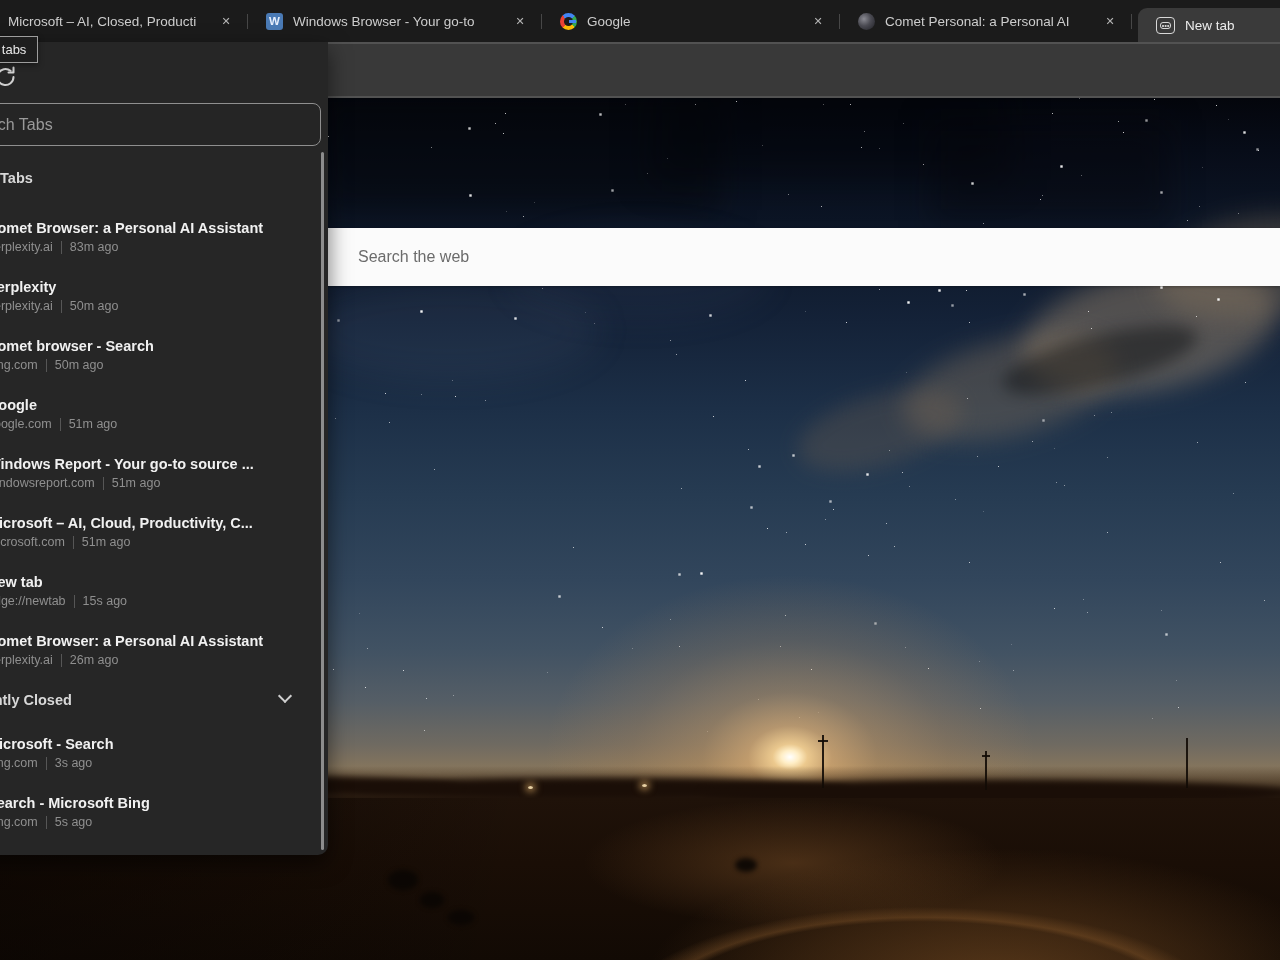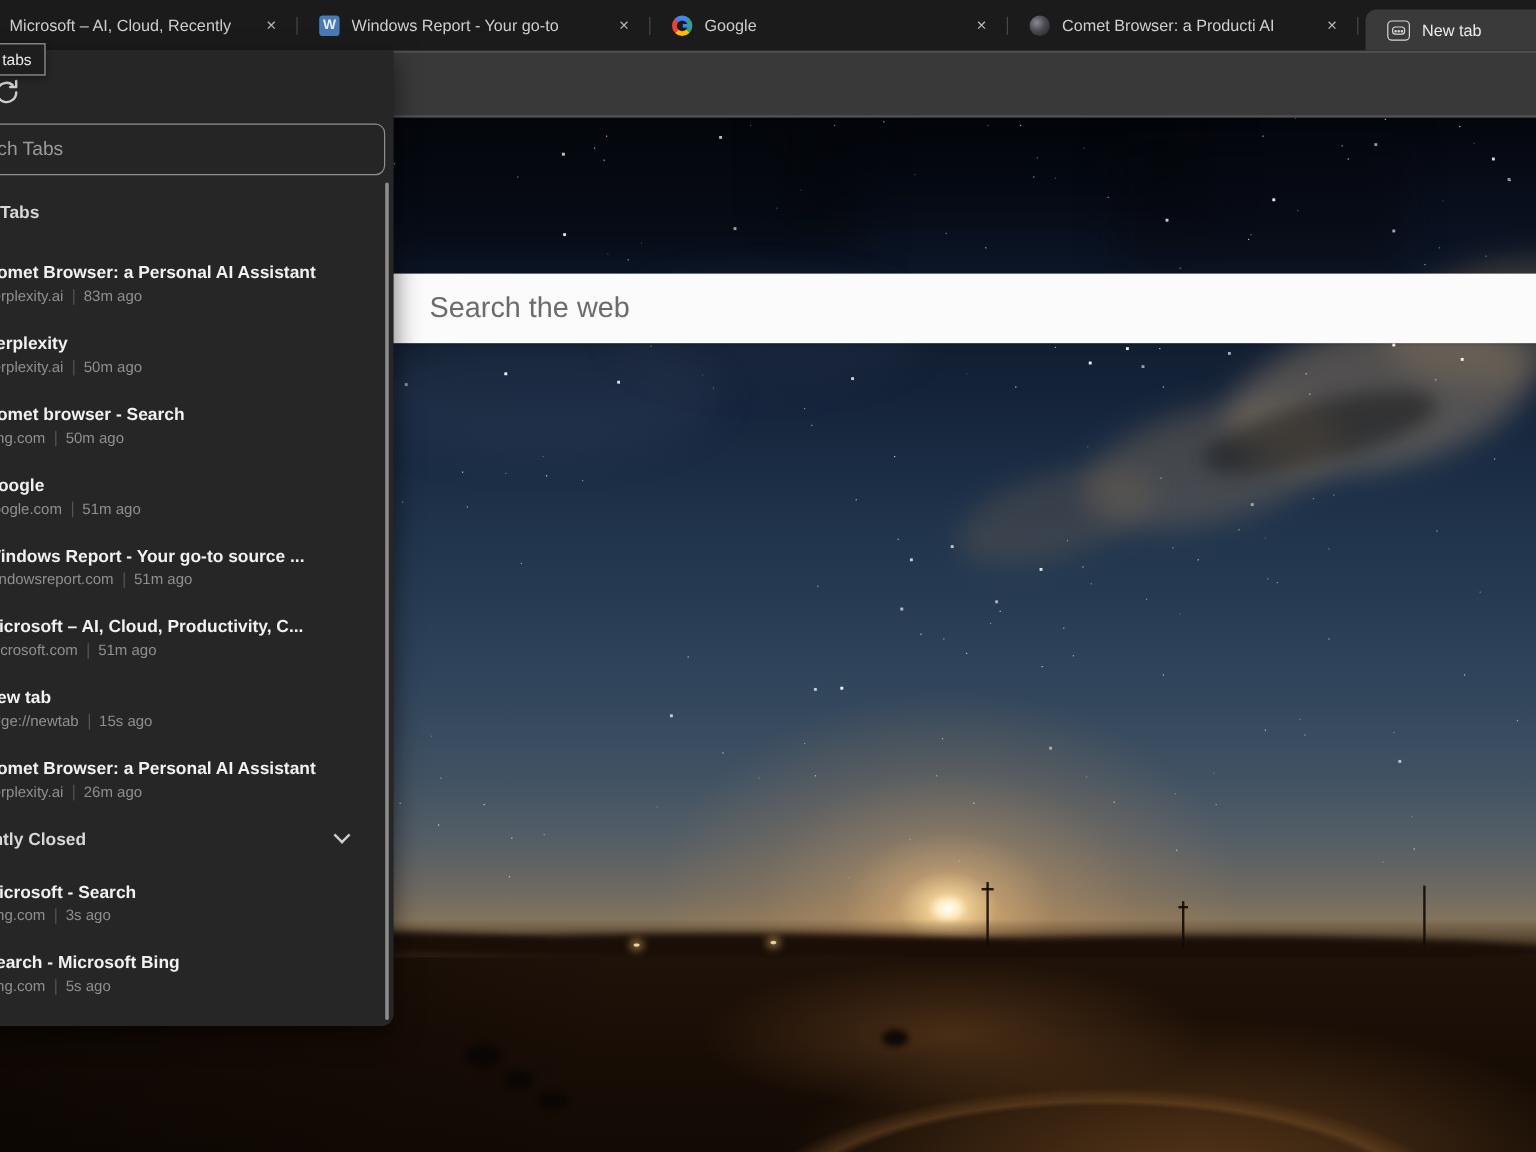--- a/index.html
+++ b/index.html
@@ -69,21 +69,21 @@
   .p1::after{content:"";position:absolute;left:-4px;top:5px;width:10px;height:1.5px;background:rgba(18,11,6,.9);}
   .p2{left:985px;top:653px;width:2px;height:39px;}
   .p2::after{content:"";position:absolute;left:-3px;top:4px;width:8px;height:1.5px;background:rgba(18,11,6,.9);}
   .p3{left:1186px;top:640px;width:2px;height:50px;}
   .light{position:absolute;width:5px;height:3px;border-radius:50%;background:rgba(255,230,180,.9);box-shadow:0 0 7px 3px rgba(255,200,120,.55);z-index:3;}
   .l1{left:528px;top:688px;}
   .l2{left:642px;top:686px;}
 
   
   .websearch{position:absolute;left:0;top:130px;width:1280px;height:58px;background:#fbfbfb;z-index:6;box-shadow:0 1px 3px rgba(0,0,0,.3);display:flex;align-items:center;cursor:text;}
-  .websearch .ph{position:absolute;left:358px;font-size:24px;color:#6b6b6b;}
+  .websearch .ph{position:absolute;left:358px;font-size:16px;color:#6b6b6b;}
 
   
   .panel{position:absolute;left:-57px;top:42px;width:385px;height:813px;background:#262626;border-radius:0 0 10px 10px;box-shadow:0 8px 22px rgba(0,0,0,.55);z-index:10;overflow:hidden;}
   .restore-ic{position:absolute;left:50px;top:22px;width:24px;height:26px;color:#cfcfcf;cursor:pointer;}
   .panel-search{position:absolute;left:8px;top:61px;width:370px;height:43px;box-sizing:border-box;background:#252525;border:1px solid #8f8f8f;border-radius:8px;color:#ddd;font-size:16px;padding:0 12px;outline:none;font-family:"Liberation Sans",sans-serif;}
   .panel-search::placeholder{color:#9a9a9a;opacity:1;}
   .list{position:absolute;left:0;top:126px;right:6px;}
   .section-h{font-size:14.5px;font-weight:700;color:#d8d8d8;line-height:20px;}
   .h1{margin:0 0 30px 16px;}
   .h2{margin:6px 0 24px 16px;position:relative;}
@@ -134,39 +134,39 @@
 
     <div class="websearch">
       <span class="ph">Search the web</span>
     </div>
   </div>
 
   <div class="toolbar"></div>
 
   <div class="tabbar">
     <div class="tab" style="left:0;width:247px;padding-left:8px;">
-      <span class="title">Microsoft – AI, Cloud, Recently</span>
+      <span class="title">Microsoft – AI, Closed, Producti</span>
       <span class="close">✕</span>
     </div>
     <div class="tab-sep" style="left:247px;"></div>
     <div class="tab" style="left:248px;width:293px;">
       <span class="fav fav-w">W</span>
-      <span class="title">Windows Report - Your go-to</span>
+      <span class="title">Windows Browser - Your go-to</span>
       <span class="close">✕</span>
     </div>
     <div class="tab-sep" style="left:541px;"></div>
     <div class="tab" style="left:542px;width:297px;">
       <span class="fav fav-g"></span>
       <span class="title">Google</span>
       <span class="close">✕</span>
     </div>
     <div class="tab-sep" style="left:839px;"></div>
     <div class="tab" style="left:840px;width:291px;">
       <span class="fav fav-comet"></span>
-      <span class="title">Comet Browser: a Producti AI</span>
+      <span class="title">Comet Personal: a Personal AI</span>
       <span class="close">✕</span>
     </div>
     <div class="tab-sep" style="left:1131px;"></div>
     <div class="tab active" style="left:1138px;width:222px;">
       <span class="fav ntp-glyph"></span>
       <span class="title">New tab</span>
     </div>
   </div>
 
   <div class="panel">

